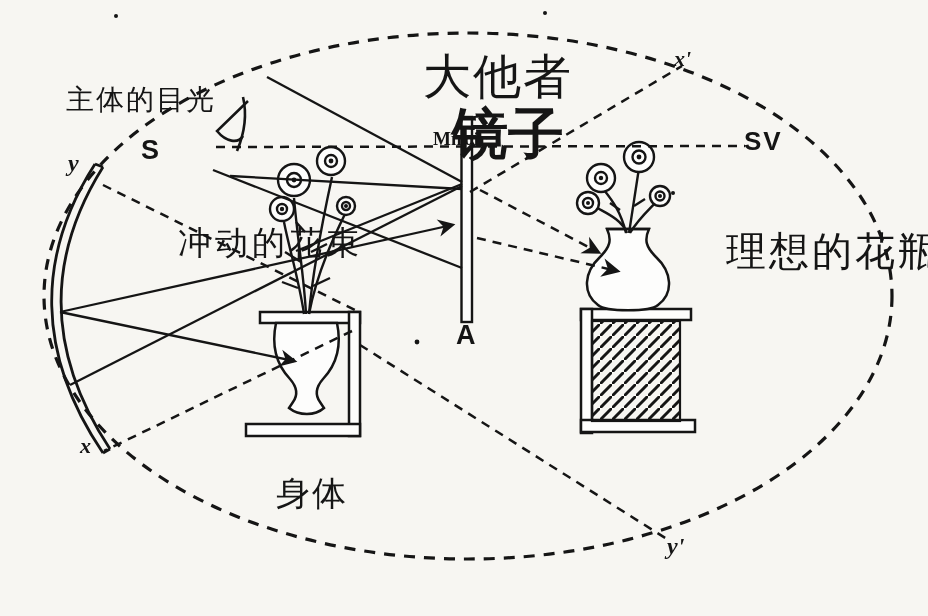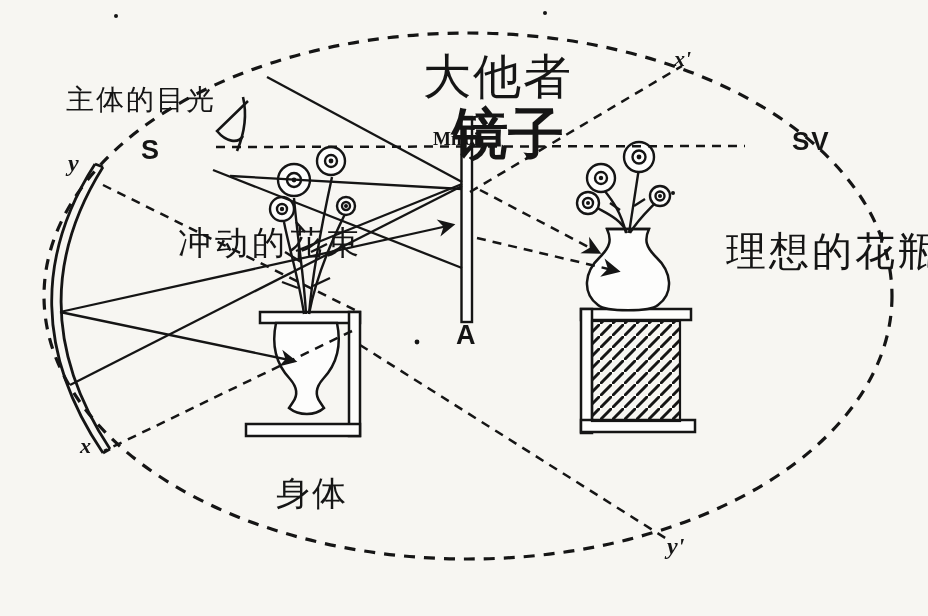--- a/index.html
+++ b/index.html
@@ -10,21 +10,21 @@
   }
   .stage svg{position:absolute;left:0;top:0;}
   .lbl{position:absolute;white-space:nowrap;line-height:1;color:#151515;}
   .gaze      {left:66px;  top:86px;  font-size:28px; letter-spacing:2px;}
   .pt-s      {left:141px; top:137px; font-size:27px; font-weight:bold;}
   .pt-y      {left:68px;  top:151px; font-size:24px; font-weight:bold; font-style:italic; font-family:"Liberation Serif","DejaVu Serif",serif;}
   .pt-x      {left:80px;  top:435px; font-size:22px; font-weight:bold; font-style:italic; font-family:"Liberation Serif","DejaVu Serif",serif;}
   .pt-xp     {left:674px; top:48px;  font-size:22px; font-weight:bold; font-style:italic; font-family:"Liberation Serif","DejaVu Serif",serif;}
   .pt-yp     {left:667px; top:534px; font-size:24px; font-weight:bold; font-style:italic; font-family:"Liberation Serif","DejaVu Serif",serif;}
   .pt-a      {left:456px; top:322px; font-size:27px; font-weight:bold;}
-  .pt-sv     {left:744px; top:128px; font-size:26px; font-weight:bold; letter-spacing:2px;margin-left:48px;}
+  .pt-sv     {left:744px; top:128px; font-size:26px; font-weight:bold; letter-spacing:2px;}
   .big-other {left:423px; top:53px;  font-size:48px; font-weight:normal; letter-spacing:2px;}
   .mirror-cn {left:452px; top:106px; font-size:56px; font-weight:bold;}
   .miroir    {left:433px; top:129px; font-size:19px; font-weight:bold; font-family:"Liberation Serif","DejaVu Serif",serif;}
   .bouquet   {left:142px; top:226px; font-size:33px; letter-spacing:4px;margin-left:36px;}
   .ideal     {left:726px; top:231px; font-size:40px; letter-spacing:3px;}
   .body-lbl  {left:276px; top:476px; font-size:34px; letter-spacing:2px;}
 </style>
 </head>
 <body>
 

